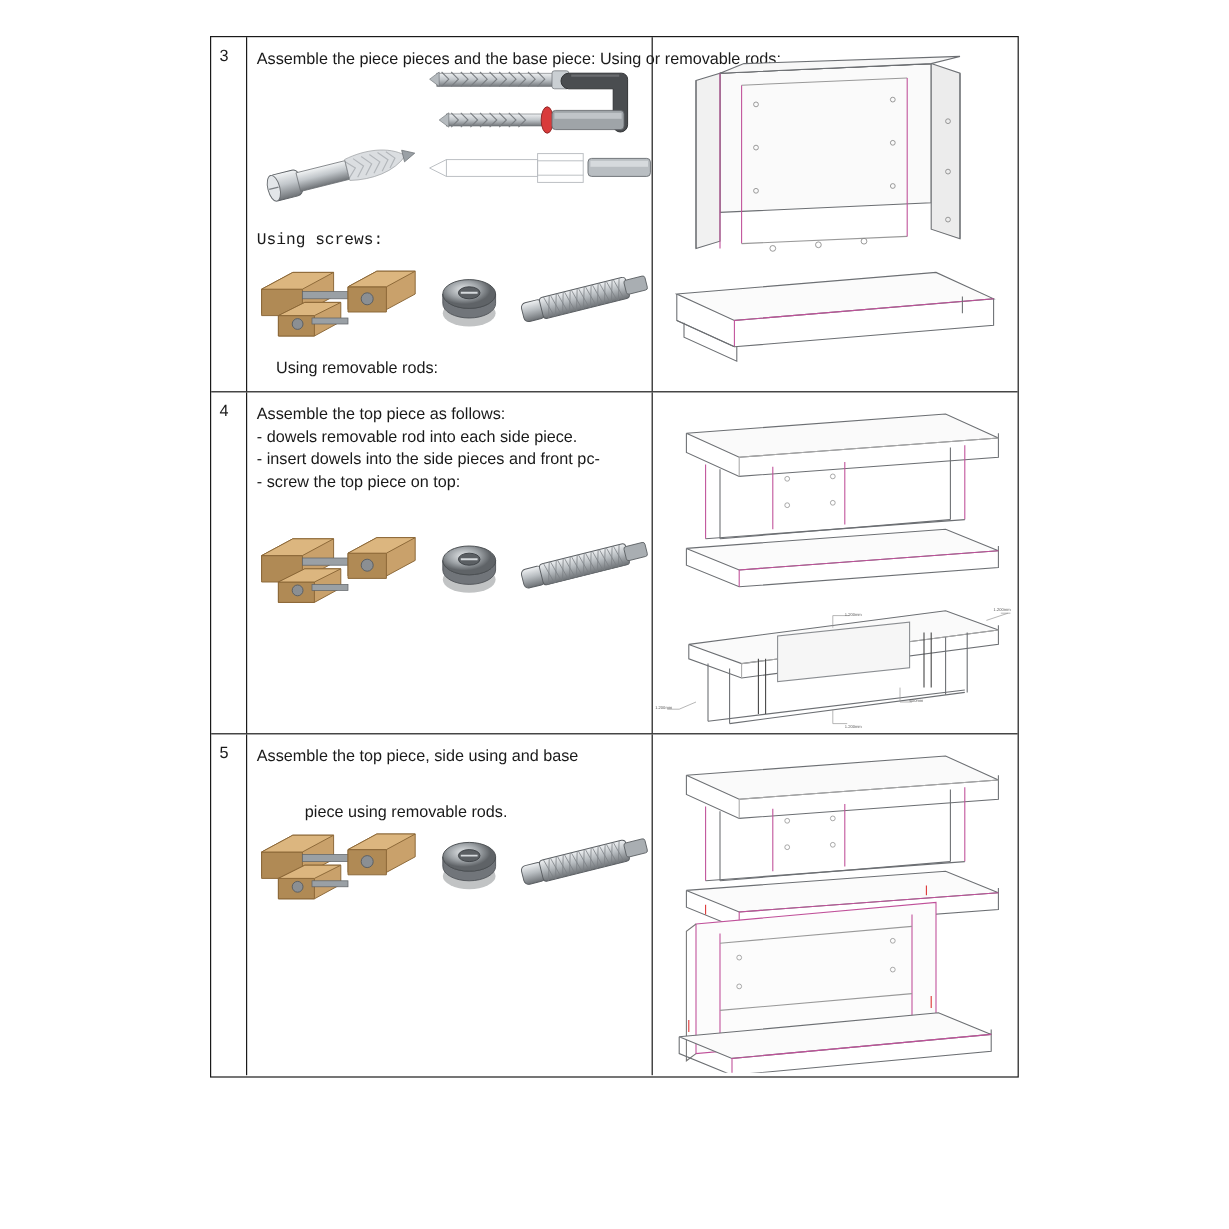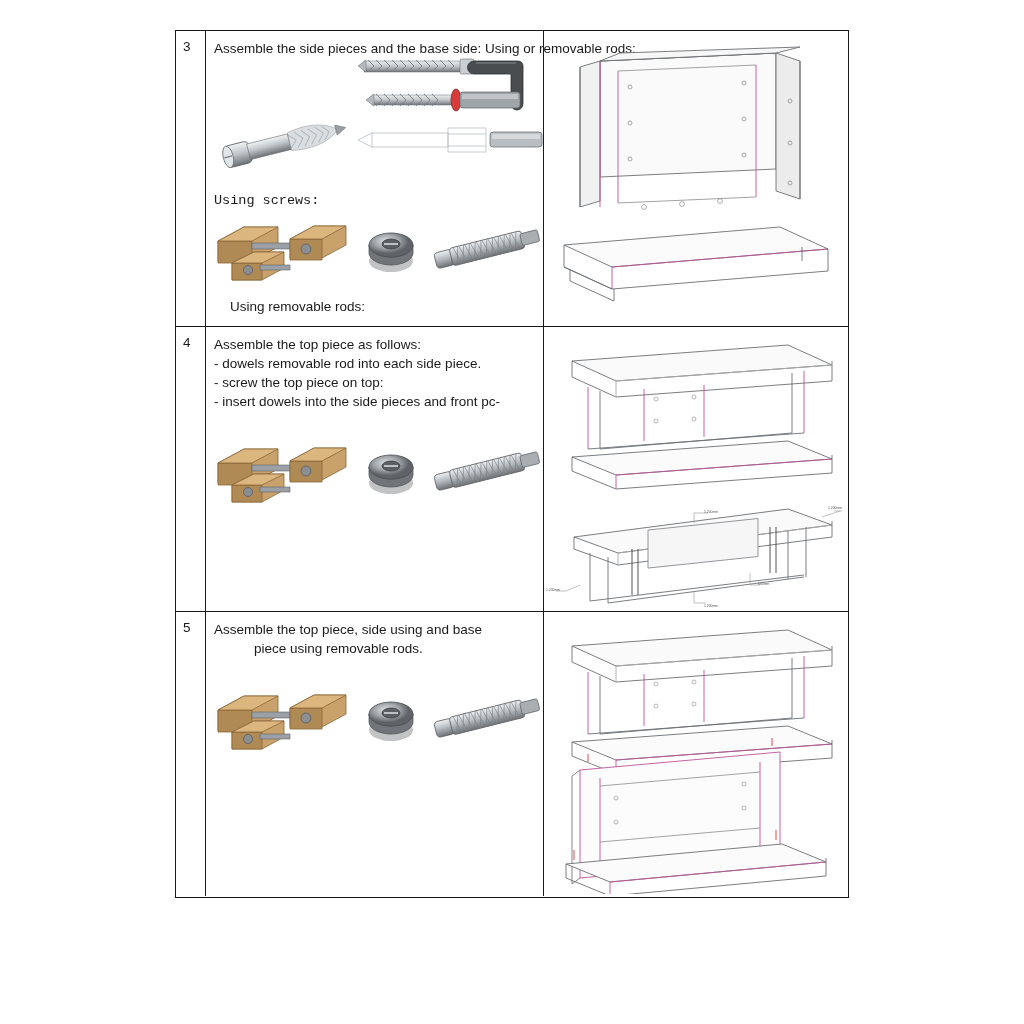--- a/index.html
+++ b/index.html
@@ -68,35 +68,35 @@
   .instr {
     font-size: 13.5px;
     line-height: 19px;
     color: #1a1a1a;
     white-space: nowrap;
   }
   .sub {
     font-size: 13.5px;
     color: #1a1a1a;
   }
-  .indent { padding-left: 40px; }
+  .indent { padding-left: 40px; margin-top: 28px; }
   svg { display: block; }
   .abs { position: absolute; }
 </style>
 </head>
 <body>
 
 <div id="page">
   <div class="sheet">
 
     <div class="row" style="top:0; height:296px;">
       <div class="numcell">3</div>
 
       <div class="textcell" style="width:338px;">
-        <div class="instr" style="width:620px;">Assemble the side pieces and the base side: Using or removable rods:</div>
+        <div class="instr" style="width:620px;">Assemble the piece pieces and the base piece: Using or removable rods:</div>
 
         <div class="abs" style="left:10px; top:85px;">
           <svg width="135" height="60" viewBox="0 0 135 60">
             <defs>
               <linearGradient id="mg1" x1="0" y1="0" x2="0" y2="1">
                 <stop offset="0%" stop-color="#f2f4f5"></stop>
                 <stop offset="45%" stop-color="#c2c7cb"></stop>
                 <stop offset="100%" stop-color="#6e7276"></stop>
               </linearGradient>
             </defs>
@@ -295,22 +295,22 @@
         </svg>
       </div>
     </div>
 
     <div class="row" style="top:296px; height:285px;">
       <div class="numcell">4</div>
 
       <div class="textcell">
         <div class="instr">Assemble the top piece as follows:</div>
         <div class="instr">- dowels removable rod into each side piece.</div>
+        <div class="instr">- insert dowels into the side pieces and front pc-</div>
         <div class="instr">- screw the top piece on top:</div>
-        <div class="instr">- insert dowels into the side pieces and front pc-</div>
 
         <div class="abs" style="left:8px; top:108px;">
           <svg width="145" height="70" viewBox="0 0 145 70">
             <g>
               <path d="M4 28 l26 -14 34 0 0 20 -26 14 -34 0 z" fill="#c9a16b" stroke="#8a6636" stroke-width="0.8"></path>
               <path d="M4 28 l0 22 34 0 0 -22 z" fill="#b08a55" stroke="#8a6636" stroke-width="0.8"></path>
               <path d="M4 28 l26 -14 34 0 -26 14 z" fill="#dcb67f" stroke="#8a6636" stroke-width="0.8"></path>
               <rect x="38" y="30" width="42" height="6" fill="#9aa0a5" stroke="#5f6367" stroke-width="0.6"></rect>
               <path d="M76 26 l24 -13 32 0 0 19 -24 13 -32 0 z" fill="#c9a16b" stroke="#8a6636" stroke-width="0.8"></path>
               <path d="M76 26 l0 21 32 0 0 -21 z" fill="#b08a55" stroke="#8a6636" stroke-width="0.8"></path>

